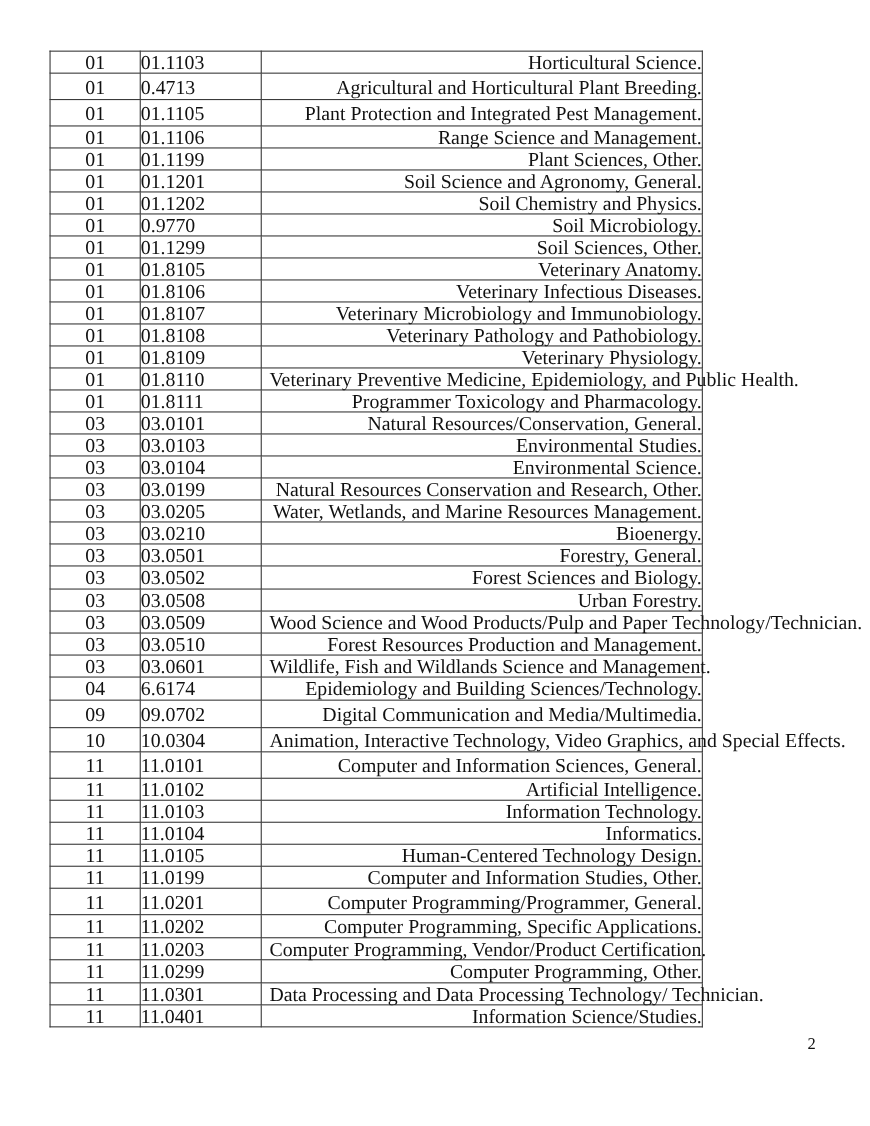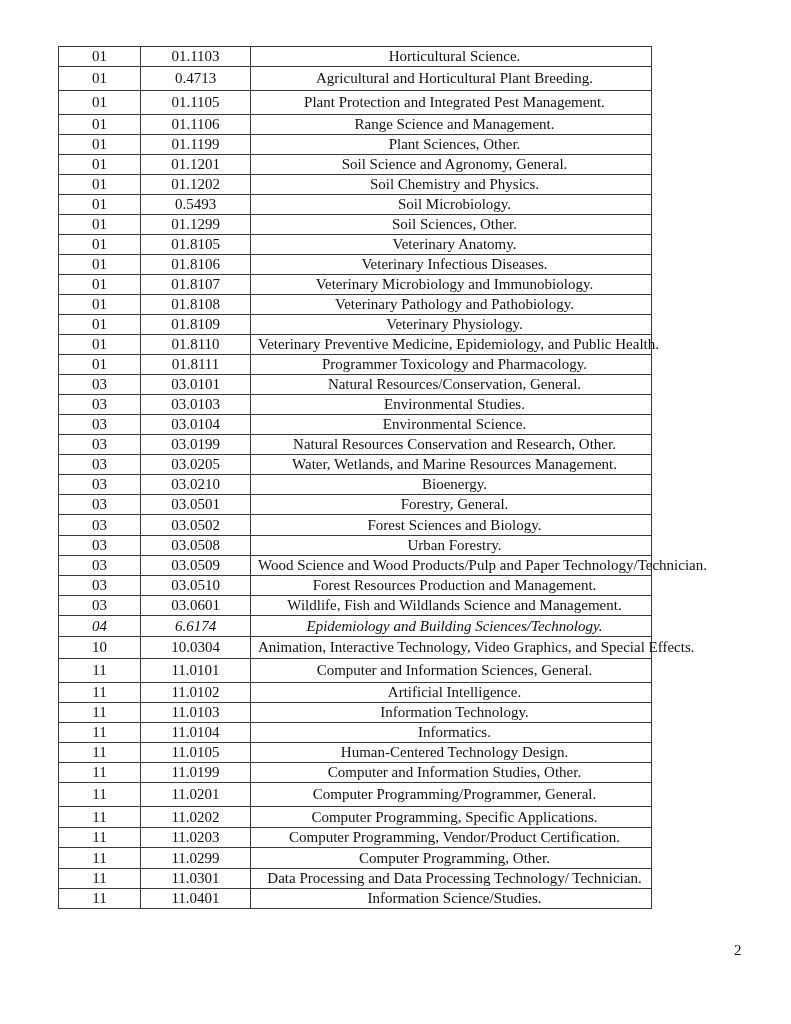--- a/index.html
+++ b/index.html
@@ -1,24 +1,24 @@
 <!DOCTYPE html>
 <html><head>
 <meta charset="utf-8">
 <style>
   html, body { margin:0; padding:0; background:#ffffff; }
   body { width:791px; height:1024px; position:relative; overflow:hidden;
          font-family:"Liberation Serif", "DejaVu Serif", serif; color:#111; }
   .page { position:absolute; left:0; top:0; width:791px; height:1024px; }
-  table.cip { position:absolute; left:58px; top:46px; width:594px;
-              border-collapse:collapse; table-layout:fixed; font-size:15px; }
+  table.cip { position:absolute; left:45px; top:46px; width:594px;
+              border-collapse:collapse; table-layout:fixed; font-size:18px; }
   table.cip td { border:1px solid #3a3a3a; padding:0; line-height:1; vertical-align:middle; }
   td.c1 { width:81px; text-align:center; }
-  td.c2 { width:109px; text-align:center; }
-  td.c3 { padding-left:7px !important; text-align:center; white-space:nowrap; }
+  td.c2 { width:109px; }
+  td.c3 { padding-left:7px !important; text-align:right; white-space:nowrap; }
   .pnum { position:absolute; left:734px; top:942px; font-size:15px; }
 </style>
 </head>
 <body>
 
 <div class="page">
   <table class="cip">
     <tbody id="cip-body">
         <tr style="height: 20px;">
           <td class="c1">01</td>
@@ -50,21 +50,21 @@
           <td class="c2">01.1201</td>
           <td class="c3">Soil Science and Agronomy, General.</td>
         </tr>
         <tr style="height: 20px;">
           <td class="c1">01</td>
           <td class="c2">01.1202</td>
           <td class="c3">Soil Chemistry and Physics.</td>
         </tr>
         <tr style="height: 20px;">
           <td class="c1">01</td>
-          <td class="c2">0.5493</td>
+          <td class="c2">0.9770</td>
           <td class="c3">Soil Microbiology.</td>
         </tr>
         <tr style="height: 20px;">
           <td class="c1">01</td>
           <td class="c2">01.1299</td>
           <td class="c3">Soil Sciences, Other.</td>
         </tr>
         <tr style="height: 20px;">
           <td class="c1">01</td>
           <td class="c2">01.8105</td>
@@ -153,24 +153,29 @@
         <tr style="height: 20px;">
           <td class="c1">03</td>
           <td class="c2">03.0510</td>
           <td class="c3">Forest Resources Production and Management.</td>
         </tr>
         <tr style="height: 20px;">
           <td class="c1">03</td>
           <td class="c2">03.0601</td>
           <td class="c3">Wildlife, Fish and Wildlands Science and Management.</td>
         </tr>
-        <tr style="height: 21px; font-style: italic;">
+        <tr style="height: 21px;">
           <td class="c1">04</td>
           <td class="c2">6.6174</td>
           <td class="c3">Epidemiology and Building Sciences/Technology.</td>
+        </tr>
+        <tr style="height: 25px;">
+          <td class="c1">09</td>
+          <td class="c2">09.0702</td>
+          <td class="c3">Digital Communication and Media/Multimedia.</td>
         </tr>
         <tr style="height: 22px; padding-left: 36px;">
           <td class="c1">10</td>
           <td class="c2">10.0304</td>
           <td class="c3">Animation, Interactive Technology, Video Graphics, and Special Effects.</td>
         </tr>
         <tr style="height: 24px;">
           <td class="c1">11</td>
           <td class="c2">11.0101</td>
           <td class="c3">Computer and Information Sciences, General.</td>

